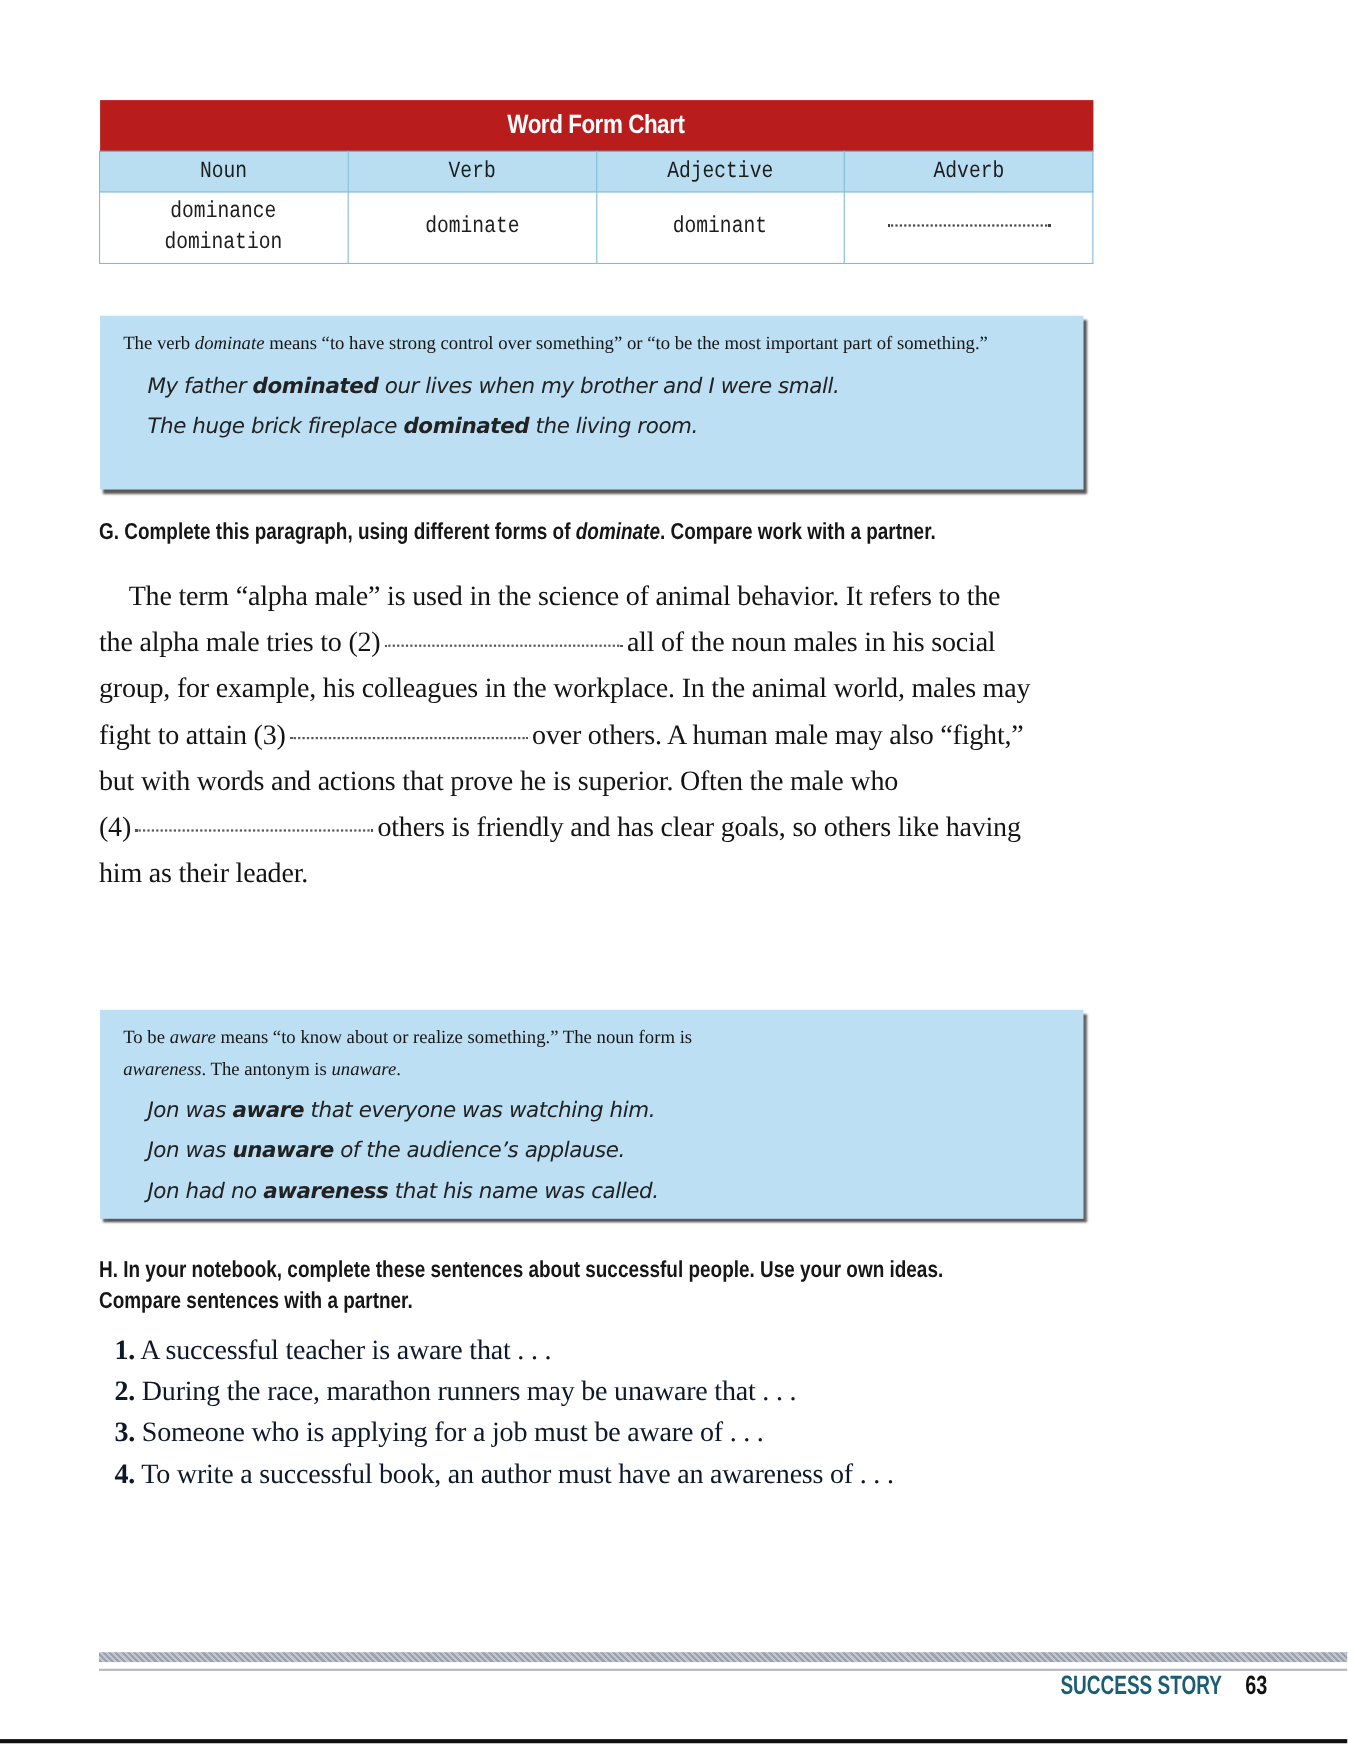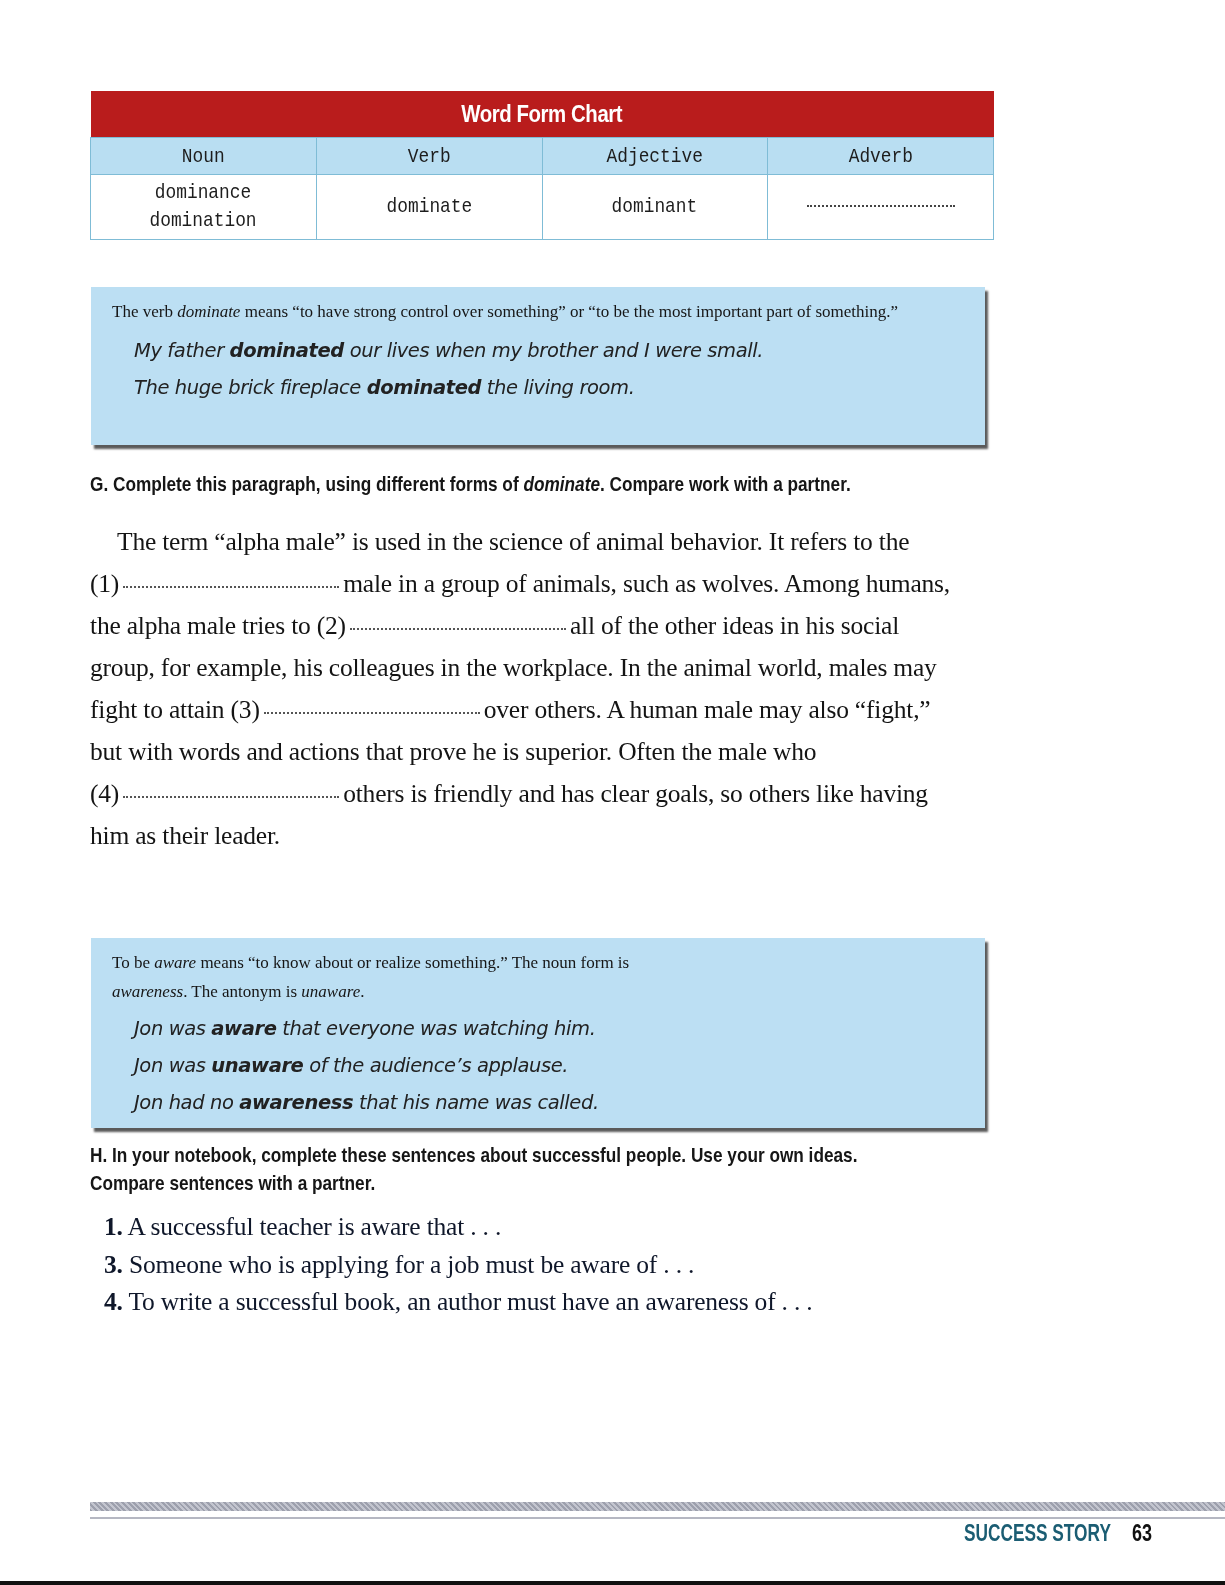--- a/index.html
+++ b/index.html
@@ -104,40 +104,40 @@
 <div class="callout" style="top:287px; height:158px;">
   <div class="def"><span>The verb </span><i>dominate</i><span> means “to have strong control over something” or “to be the most important part of something.”</span></div>
   <div class="ex" style="margin-top:6px;"><span>My father </span><b>dominated</b><span> our lives when my brother and I were small.</span></div>
   <div class="ex"><span>The huge brick fireplace </span><b>dominated</b><span> the living room.</span></div>
 </div>
 
 <div class="heading" style="top:470px;"><span>G. Complete this paragraph, using different forms of </span><i>dominate</i><span>. Compare work with a partner.</span></div>
 
 <div class="para">
   <div class="line" style="padding-left:27px;"><span>The term “alpha male” is used in the science of animal behavior. It refers to the</span></div>
-  <div class="line"><span>(1)</span><span class="blank"></span><span>male in a group of animals, such as wolves. Among humans,</span></div>
-  <div class="line"><span>the alpha male tries to (2)</span><span class="blank"></span><span>all of the other ideas in his social</span></div>
+  <div class="line"><span>the alpha male tries to (2)</span><span class="blank"></span><span>all of the noun males in his social</span></div>
   <div class="line"><span>group, for example, his colleagues in the workplace. In the animal world, males may</span></div>
   <div class="line"><span>fight to attain (3)</span><span class="blank"></span><span>over others. A human male may also “fight,”</span></div>
   <div class="line"><span>but with words and actions that prove he is superior. Often the male who</span></div>
   <div class="line"><span>(4)</span><span class="blank"></span><span>others is friendly and has clear goals, so others like having</span></div>
   <div class="line"><span>him as their leader.</span></div>
 </div>
 
-<div class="callout" style="top:918px; height:190px;margin-top:20px;">
+<div class="callout" style="top:918px; height:190px;">
   <div class="def"><span>To be </span><i>aware</i><span> means “to know about or realize something.” The noun form is</span><br><i>awareness</i><span>. The antonym is </span><i>unaware</i><span>.</span></div>
   <div class="ex" style="margin-top:4px;"><span>Jon was </span><b>aware</b><span> that everyone was watching him.</span></div>
   <div class="ex"><span>Jon was </span><b>unaware</b><span> of the audience’s applause.</span></div>
   <div class="ex"><span>Jon had no </span><b>awareness</b><span> that his name was called.</span></div>
 </div>
 
 <div class="heading" style="top:1141px;"><span>H. In your notebook, complete these sentences about successful people. Use your own ideas.</span><br><span>Compare sentences with a partner.</span></div>
 
 <div class="list">
   <div><span class="num">1.</span><span> A successful teacher is aware that . . .</span></div>
+  <div><span class="num">2.</span><span> During the race, marathon runners may be unaware that . . .</span></div>
   <div><span class="num">3.</span><span> Someone who is applying for a job must be aware of . . .</span></div>
   <div><span class="num">4.</span><span> To write a successful book, an author must have an awareness of . . .</span></div>
 </div>
 
 <div class="footer-bar1"></div>
 <div class="footer-bar2"></div>
 <div class="footer-label">SUCCESS STORY</div>
 <div class="footer-page">63</div>
 <div class="bottom-rule"></div>
 

